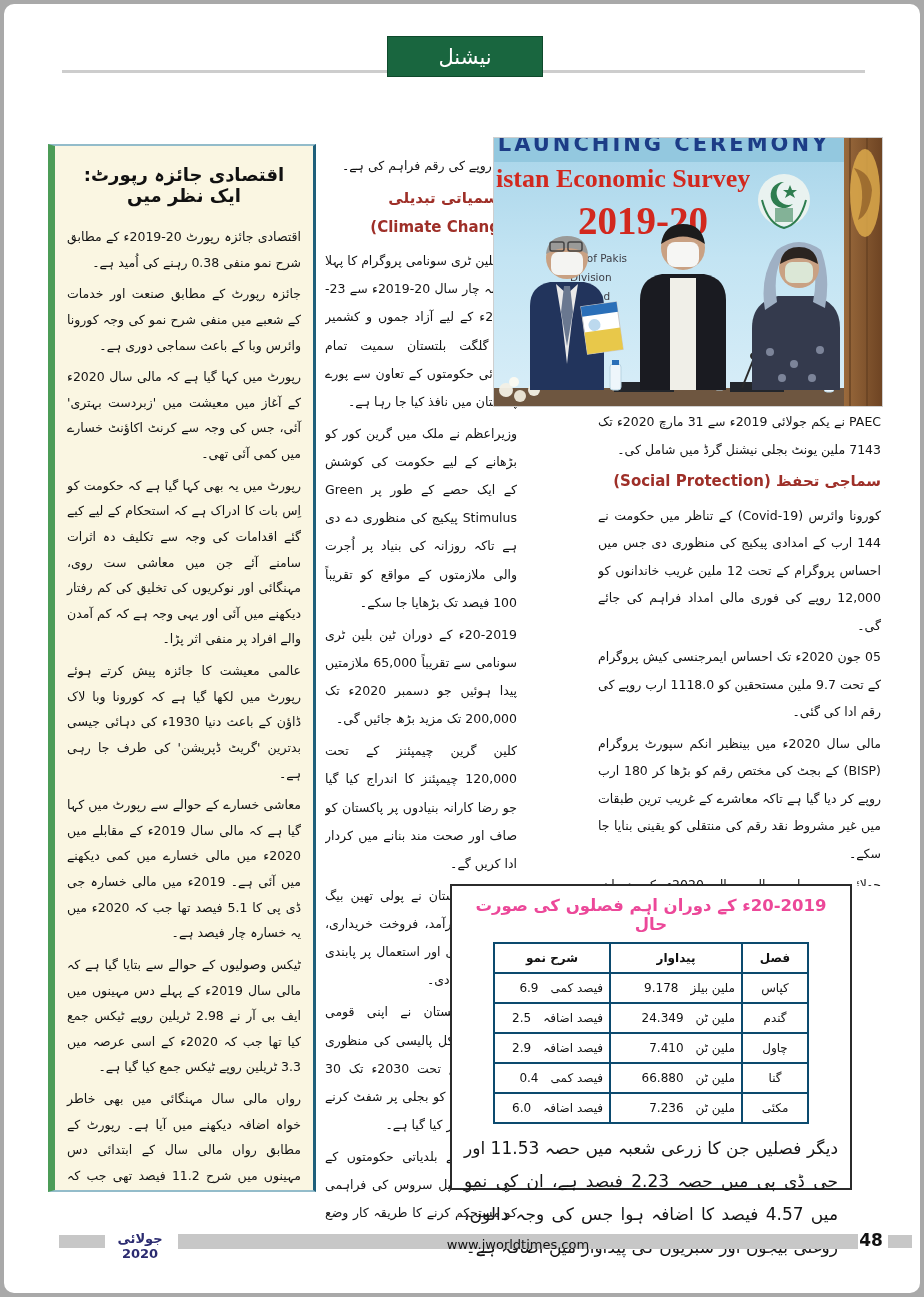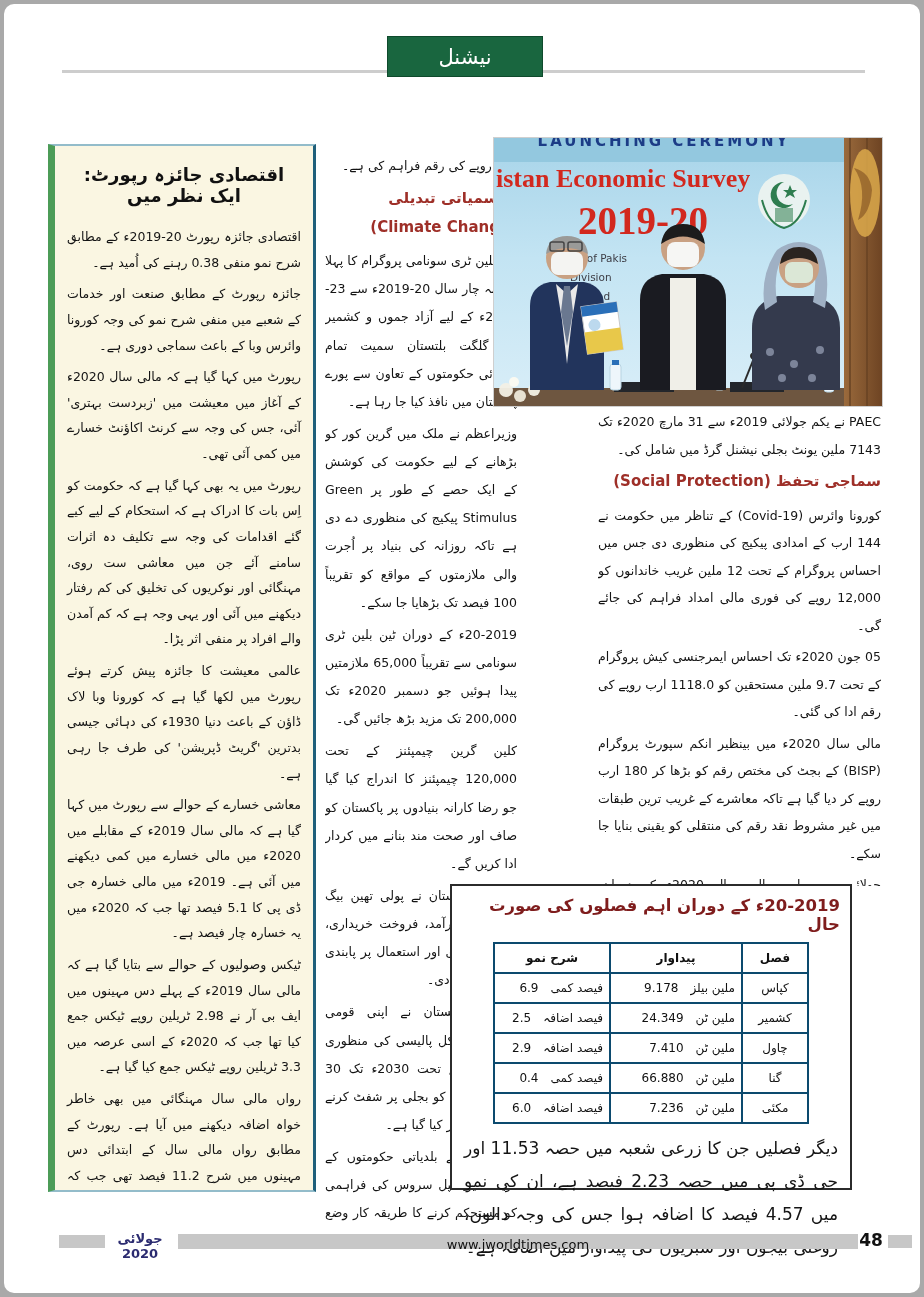--- a/index.html
+++ b/index.html
@@ -59,21 +59,21 @@
     position:absolute;left:489px;top:133px;width:388px;height:268px;
     background:linear-gradient(180deg,#a7d4e9 0%,#c3e4f3 45%,#d9eef8 100%);
     overflow:hidden;border:1px solid #cfcfcf;
   }
   .photo .strip-top{
     position:absolute;left:0;top:0;width:352px;height:24px;
     background:#93c8df;z-index:0;
   }
   .photo-topline{
     position:absolute;left:0;top:-6px;width:340px;height:24px;
-    text-align:center;font-size:15px;font-weight:bold;color:#1c3c86;
+    text-align:center;font-size:21px;font-weight:bold;color:#1c3c86;
     letter-spacing:3px;z-index:1;overflow:hidden;
   }
   .photo-title{
     position:absolute;left:2px;top:26px;width:330px;
     font-family:"Liberation Serif",serif;
     font-size:26px;font-weight:bold;color:#d2281e;z-index:1;white-space:nowrap;
   }
   .photo-years{
     position:absolute;left:84px;top:60px;
     font-family:"Liberation Serif",serif;
@@ -84,21 +84,21 @@
   .photo-sub.l2{left:76px;top:133px;}
   .photo-sub.l3{left:90px;top:152px;}
   .photo svg{position:absolute;left:0;top:0;z-index:2;}
   
   .crops-box{
     position:absolute;left:446px;top:880px;width:402px;height:306px;
     border:2px solid #2b2b2b;background:#fff;
     box-sizing:border-box;padding:6px 10px;
   }
   .crops-title{
-    font-size:16.5px;font-weight:bold;color:#7f1d1d;text-align:right;
+    font-size:16.5px;font-weight:bold;color:#ec4899;text-align:center;
     direction:rtl;margin:4px 0 8px 0;
   }
   table.crops{
     border-collapse:collapse;margin:0 auto;direction:rtl;
   }
   table.crops th,table.crops td{
     border:2px solid #0c4a6e;font-size:12px;color:#111;
     padding:3px 6px;height:22px;
   }
   table.crops th{font-weight:bold;text-align:center;}
@@ -296,21 +296,21 @@
               </span>
             </td>
           <td class="growth-cell">
               <span class="numpair">
                 <span class="val">6.9</span>
                 <span>فیصد کمی</span>
               </span>
             </td>
         </tr>
         <tr>
-          <td class="crop-cell">کشمیر</td>
+          <td class="crop-cell">گندم</td>
           <td class="prod-cell">
               <span class="numpair">
                 <span class="val">24.349</span>
                 <span>ملین ٹن</span>
               </span>
             </td>
           <td class="growth-cell">
               <span class="numpair">
                 <span class="val">2.5</span>
                 <span>فیصد اضافہ</span>

